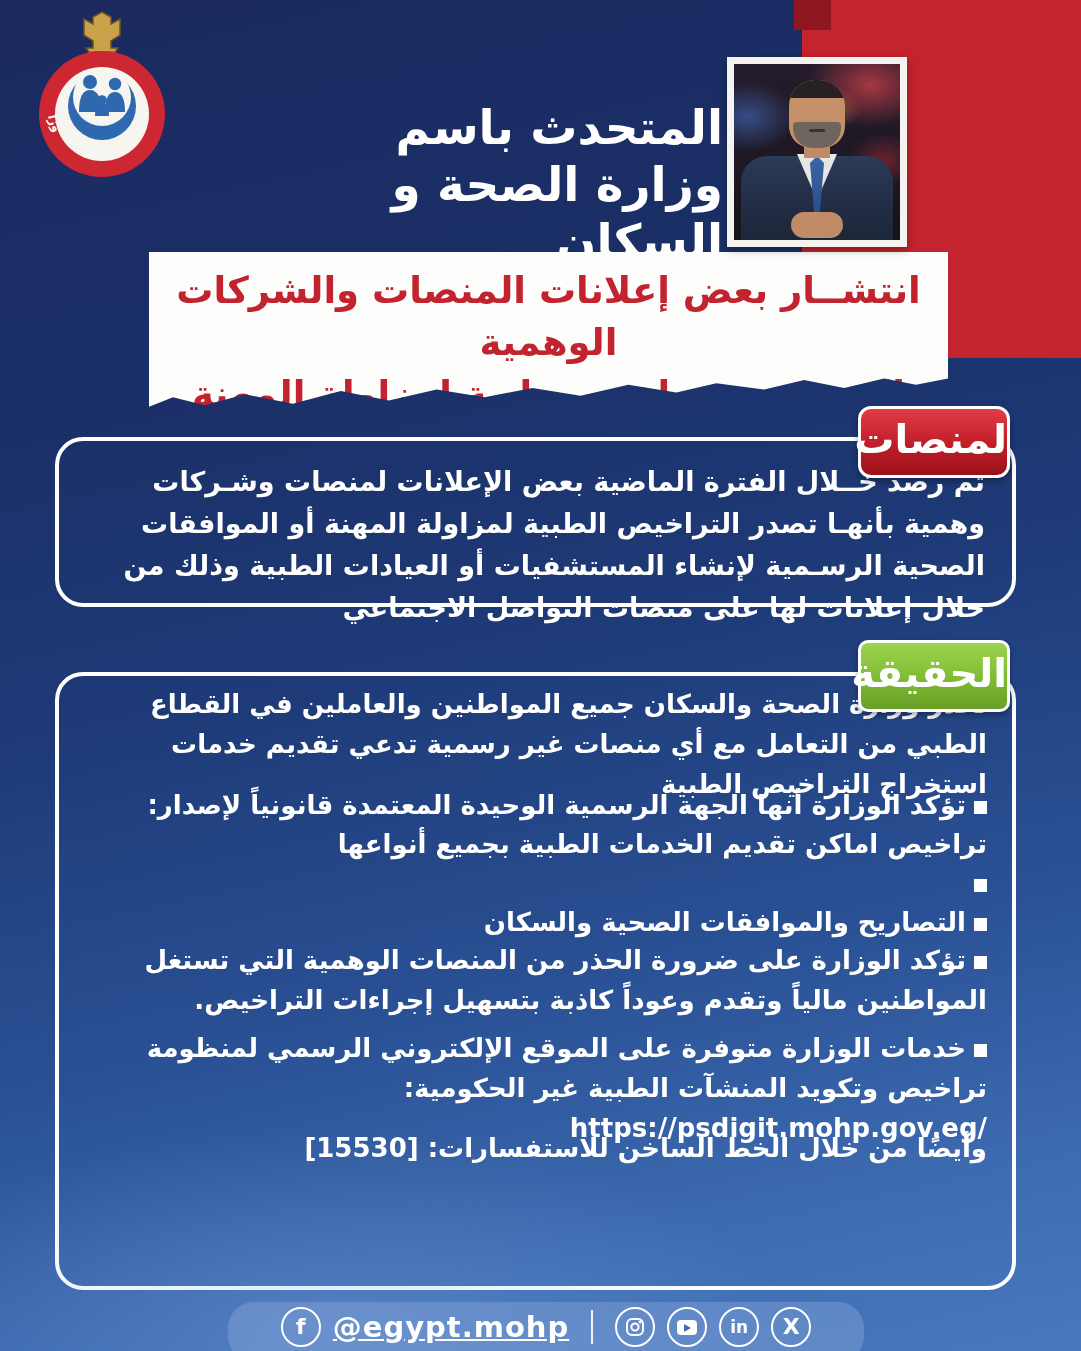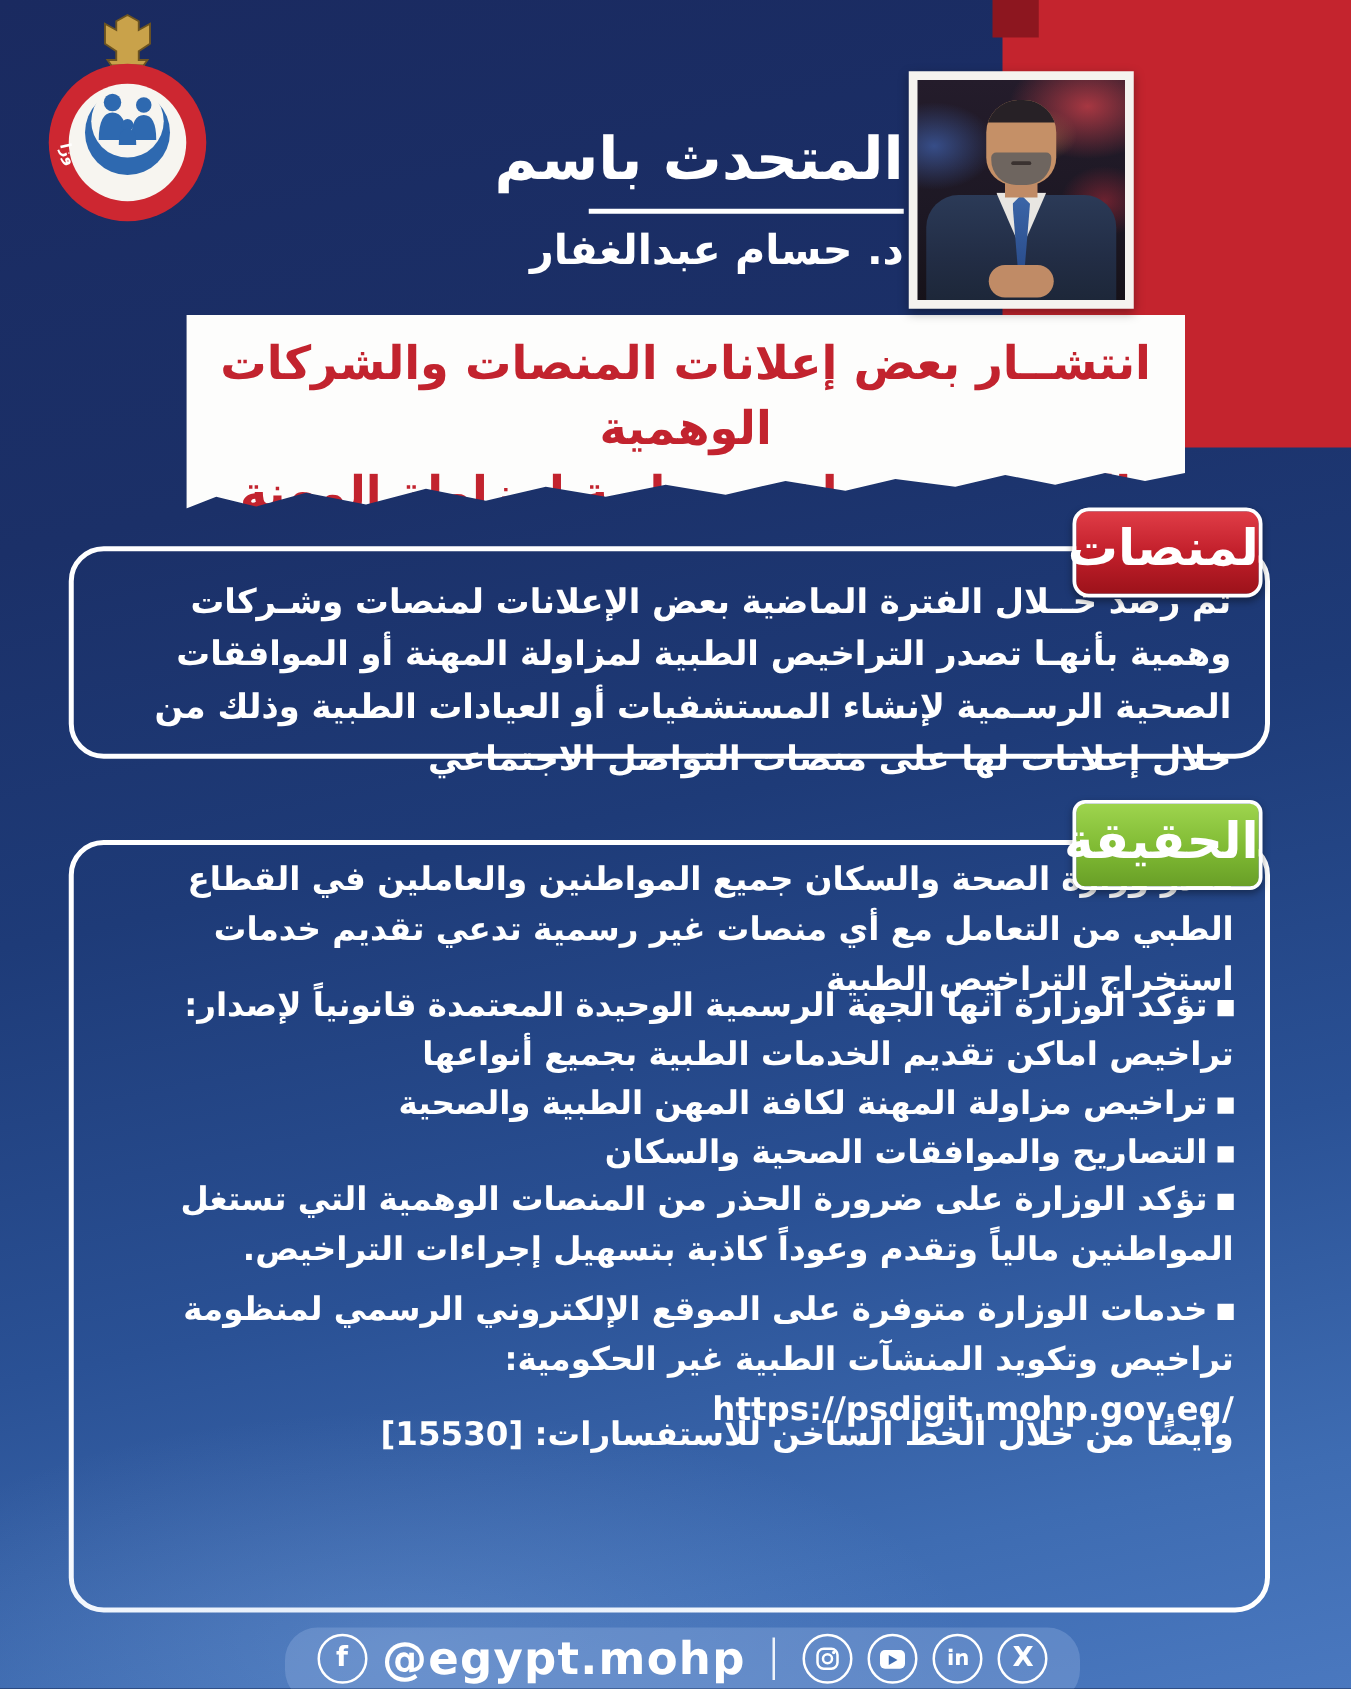--- a/index.html
+++ b/index.html
@@ -75,21 +75,21 @@
   .r-services{top:1028px;}
   .r-hotline{top:1128px;}
   .r-final{top:1184px;}
   .sq{display:inline-block;width:13px;height:13px;background:#fff;margin-left:8px;}
   .url{direction:ltr;unicode-bidi:isolate;}
   
   .footer-pill{position:absolute;left:228px;top:1302px;width:636px;height:60px;
     background:rgba(150,180,225,.34);border-radius:26px;z-index:3;
     display:flex;align-items:flex-start;justify-content:center;}
   .footer-inner{display:flex;align-items:center;gap:12px;height:50px;color:#fff;}
-  .handle{font-size:36px;font-weight:800;letter-spacing:1px;direction:ltr;unicode-bidi:isolate;}
+  .handle{font-size:29px;font-weight:800;letter-spacing:1px;direction:ltr;unicode-bidi:isolate;text-decoration:underline;}
   .circ{width:40px;height:40px;border:2.5px solid #fff;border-radius:50%;box-sizing:border-box;
     display:flex;align-items:center;justify-content:center;color:#fff;font-weight:800;}
   .circ .g{font-size:22px;line-height:1;}
   .circ .gin{font-size:17px;}
   .fdiv{width:2px;height:34px;background:rgba(255,255,255,.9);margin:0 10px;}
   .yt-sq{width:20px;height:15px;background:#fff;border-radius:4px;position:relative;}
   .yt-sq::after{content:"";position:absolute;left:7px;top:4px;border-left:7px solid #3e6cb2;
     border-top:4px solid transparent;border-bottom:4px solid transparent;}
 </style>
 </head>
@@ -129,20 +129,21 @@
 
       <path id="arArc" d="M22 110 A55 55 0 0 0 130 110" fill="none"></path>
       <text font-size="12" font-weight="bold" fill="#ffffff" font-family="DejaVu Sans, sans-serif">
         <textPath href="#arArc" startOffset="12%">وزارة الصحة والسكان</textPath>
       </text>
     </svg>
   </div>
 
   <div class="header-txt">
     <div class="t1">المتحدث باسم</div>
+    <div class="t2">وزارة الصحة و السكان</div>
     <div class="header-rule"></div>
     <div class="nm">د. حسام عبدالغفار</div>
   </div>
 
   <div class="photo-frame">
     <div class="photo">
       <div class="suit"></div>
       <div class="shirt"></div>
       <div class="tie"></div>
       <div class="neck"></div>
@@ -164,21 +165,21 @@
   <div class="badge badge-red">لمنصات</div>
   <div class="box1-body">تم رصد خــلال الفترة الماضية بعض الإعلانات لمنصات وشـركات وهمية بأنهـا تصدر التراخيص الطبية لمزاولة المهنة أو الموافقات الصحية الرسـمية لإنشاء المستشفيات أو العيادات الطبية وذلك من خلال إعلانات لها على منصات التواصل الاجتماعي</div>
 
   <div class="sec-box box2"></div>
   <div class="badge badge-green">الحقيقة</div>
 
   <div class="row r-intro">تحذر وزارة الصحة والسكان جميع المواطنين والعاملين في القطاع الطبي من التعامل مع أي منصات غير رسمية تدعي تقديم خدمات استخراج التراخيص الطبية</div>
 
   <div class="row r-bullets1">
     <div><span class="sq"></span><span>تؤكد الوزارة أنها الجهة الرسمية الوحيدة المعتمدة قانونياً لإصدار: تراخيص اماكن تقديم الخدمات الطبية بجميع أنواعها</span></div>
-    <div><span class="sq"></span><span>تراخيص مزاولة المهنة لكافة المهن الطبية والصحية</span></div>
+    <div><span class="sq"></span></div>
     <div><span class="sq"></span><span>التصاريح والموافقات الصحية والسكان</span></div>
   </div>
 
   <div class="row r-services">
     <span class="sq"></span><span>خدمات الوزارة متوفرة على الموقع الإلكتروني الرسمي لمنظومة تراخيص وتكويد المنشآت الطبية غير الحكومية: </span><span class="url">https://psdigit.mohp.gov.eg/</span>
   </div>
 
   <div class="row r-warning">
     <span class="sq"></span><span>تؤكد الوزارة على ضرورة الحذر من المنصات الوهمية التي تستغل المواطنين مالياً وتقدم وعوداً كاذبة بتسهيل إجراءات التراخيص.</span>
   </div>

